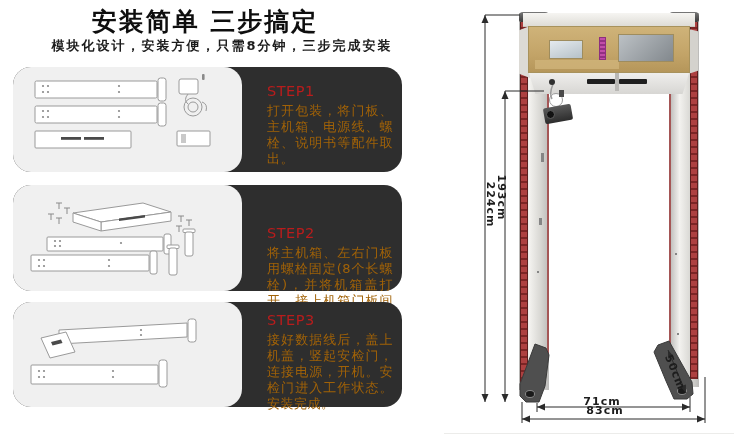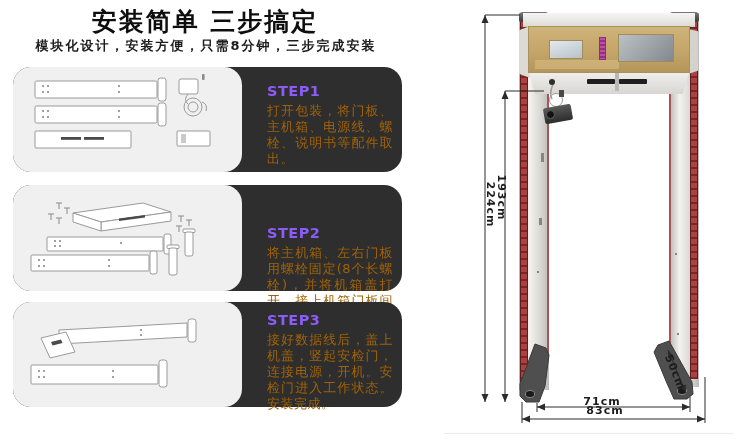--- a/index.html
+++ b/index.html
@@ -3,29 +3,29 @@
 <meta charset="utf-8">
 <style>
   html,body{margin:0;padding:0;background:#fff;}
   *{box-sizing:border-box;}
   .stage{position:relative;width:738px;height:442px;background:#ffffff;overflow:hidden;
          font-family:"DejaVu Sans","Liberation Sans",sans-serif;}
   
   .left-pane{position:absolute;left:0;top:0;width:440px;height:360px;}
   .title{position:absolute;left:0;top:5px;width:410px;text-align:center;
          font-size:25px;font-weight:bold;color:#0e0e0e;letter-spacing:2px;}
-  .subtitle{position:absolute;left:0;top:37px;width:412px;text-align:center;
+  .subtitle{position:absolute;left:16px;top:37px;width:412px;text-align:center;
          font-size:13px;font-weight:bold;color:#1c1c1c;letter-spacing:2px;}
   .step-row{position:absolute;left:13px;width:389px;}
   .row1{top:67px;height:105px;} .row2{top:185px;height:106px;} .row3{top:302px;height:105px;}
   .row-dark{position:absolute;inset:0;background:#2e2e2e;border-radius:18px;}
   .row-light{position:absolute;left:0;top:0;width:229px;height:100%;background:#f0f0f0;border-radius:18px;}
   .illus{position:absolute;left:8px;top:6px;}
   .step-text{position:absolute;left:254px;width:126px;color:#ffffff;}
-  .step-label{font-size:14.5px;font-weight:bold;letter-spacing:.5px;color:#8b5cf6;}
+  .step-label{font-size:14.5px;font-weight:normal;letter-spacing:.5px;color:#b91c1c;}
   .step-body{font-size:13px;line-height:16px;letter-spacing:.5px;color:#a16207;text-align:justify;margin-top:4px;}
   .r1t{top:16px;} .r2t{top:11px;margin-top:29px;} .r3t{top:10px;}
   
   .right-pane{position:absolute;left:440px;top:0;width:298px;height:442px;background:#fff;}
   .pillar{position:absolute;top:13px;width:30px;
           background:linear-gradient(to right,#b7b6b4 0,#f3f2ef 35%,#d8d7d3 72%,#bcbbb9 100%);}
   .pillar-left{left:79px;height:377px;}
   .pillar-right{left:229px;height:374px;}
   .cap{position:absolute;top:-1px;left:0;width:100%;height:10px;
        background:linear-gradient(#787878,#3a3a3a);border-radius:4px 4px 2px 2px;}

